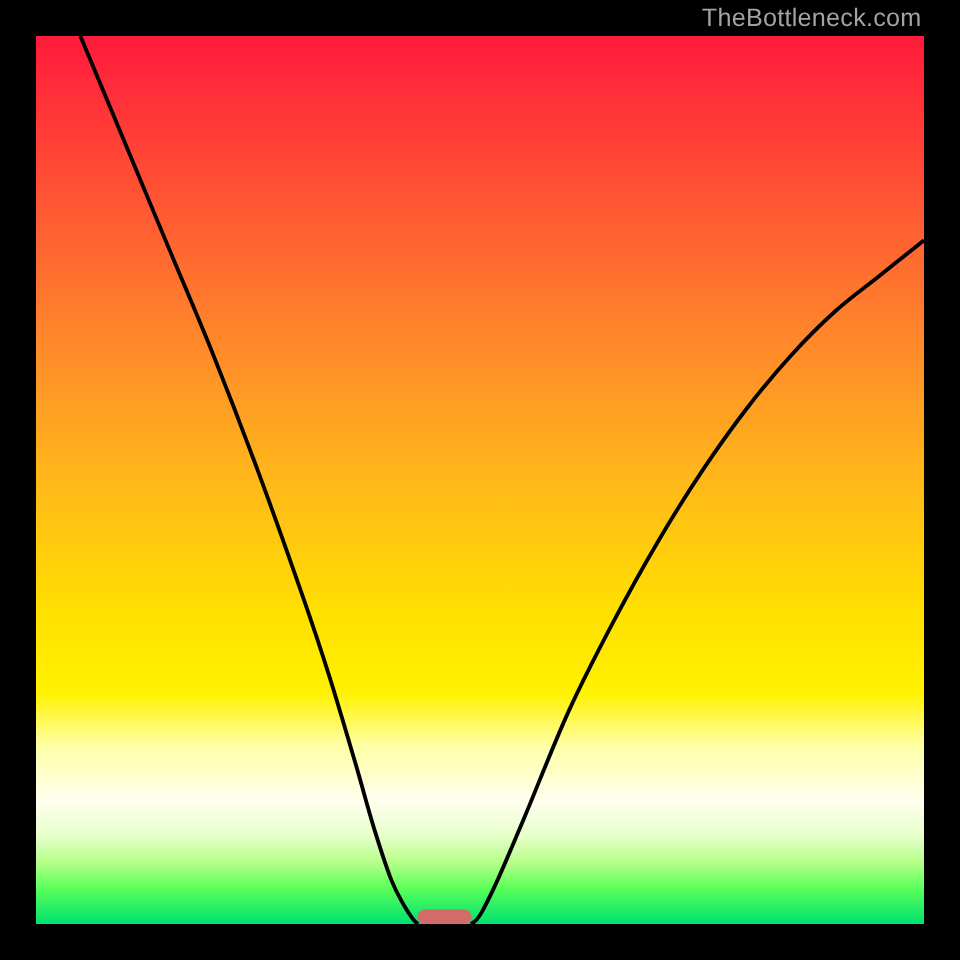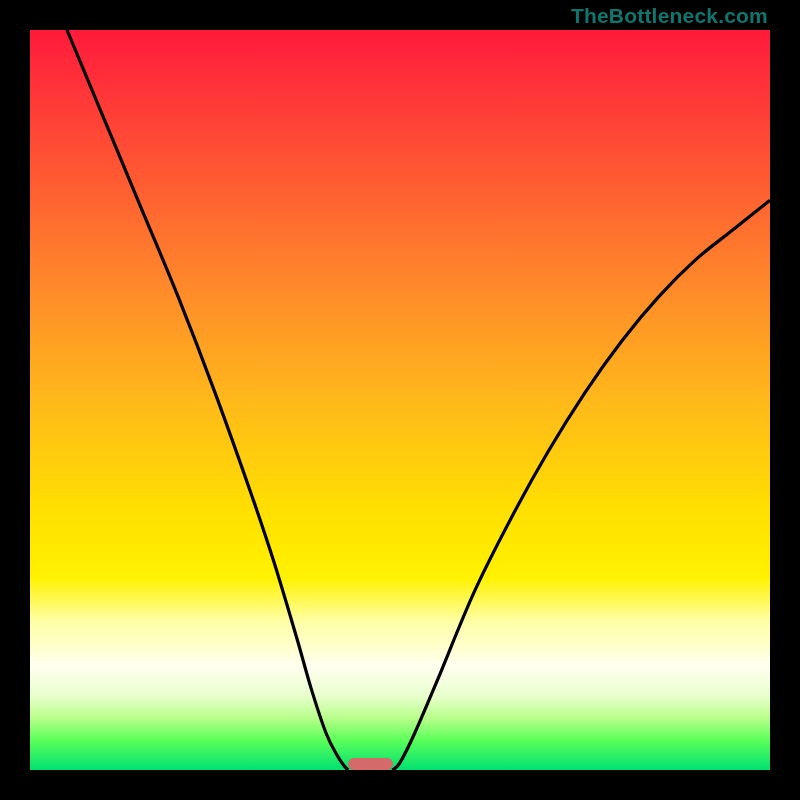--- a/index.html
+++ b/index.html
@@ -56,23 +56,23 @@
     position: absolute;
     height: 12px;
     background: #d46a6a;
     border-radius: 6px;
     bottom: 0px;
   }
   .watermark {
     position: absolute;
     top: 4px;
     right: 32px;
-    color: #0f766e;
+    color: #a3a3a3;
     font-size: 21px;
-    font-weight: 700;
+    font-weight: 400;
     letter-spacing: 0.2px;
     text-align: center;
   }
 </style>
 </head>
 <body>
 
 <div class="chart-container">
   <div class="plot-area">
     <div class="gradient-bg"></div>

